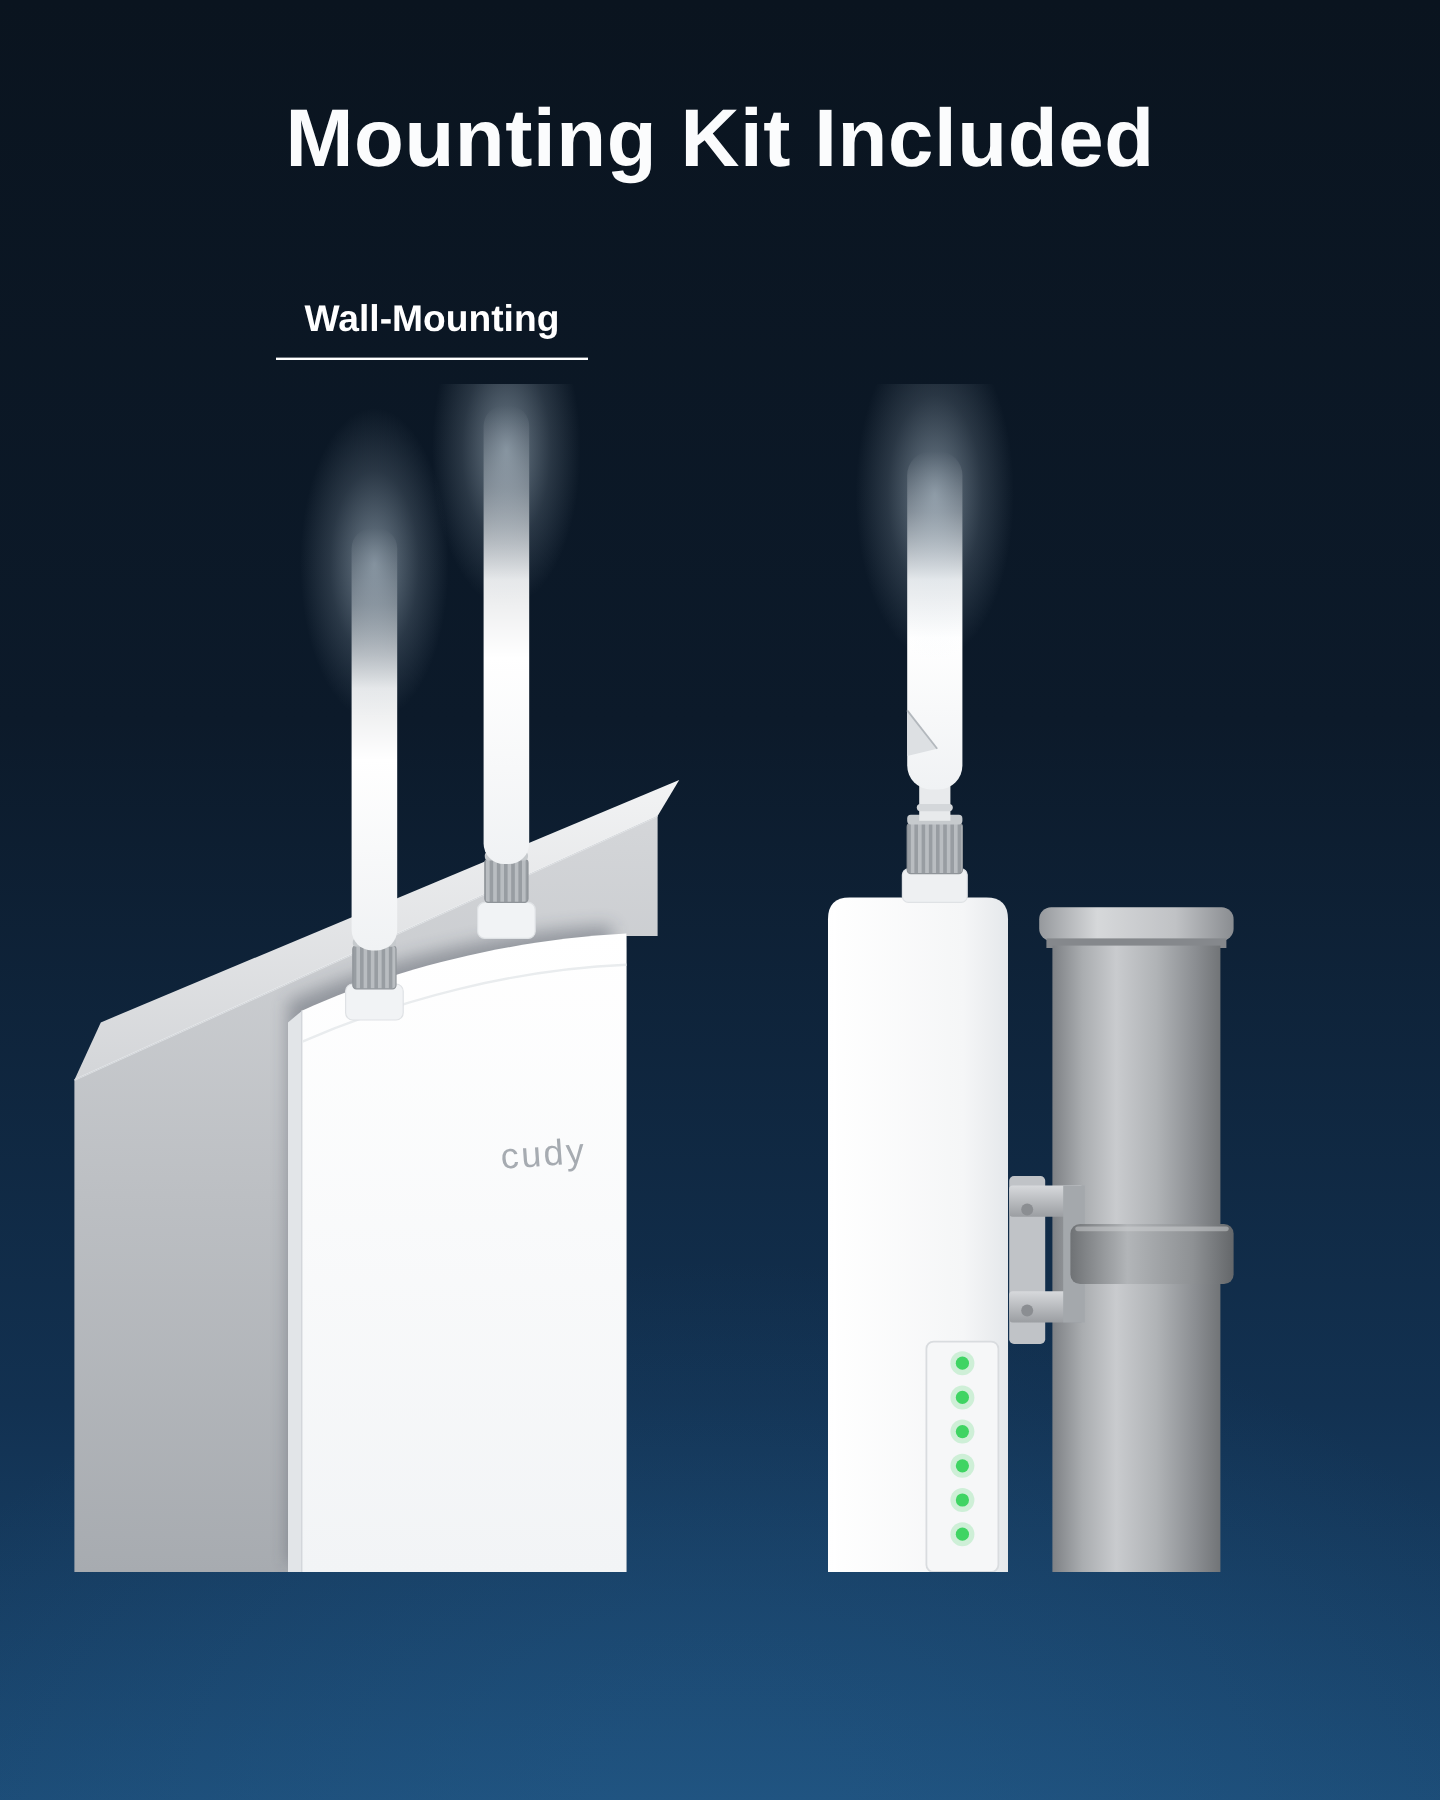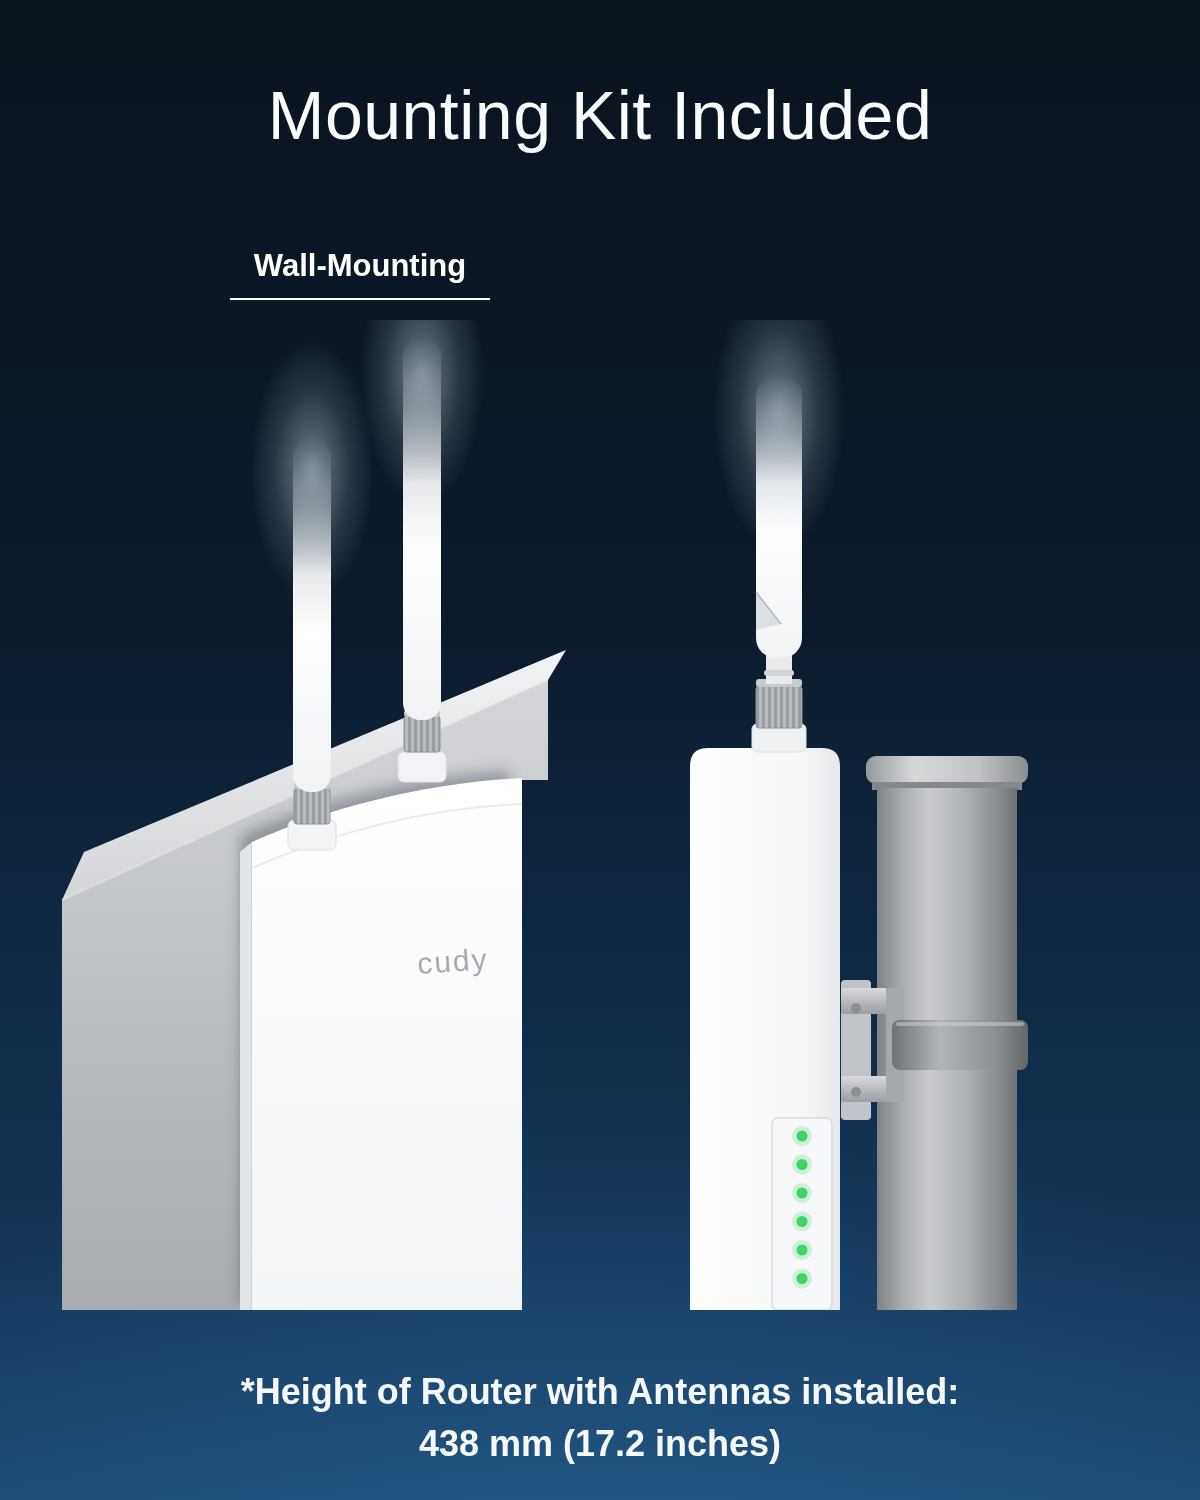--- a/index.html
+++ b/index.html
@@ -14,21 +14,21 @@
       radial-gradient(120% 80% at 50% 118%, rgba(43,106,158,0.50), rgba(43,106,158,0) 60%),
       linear-gradient(180deg, #0a141f 0%, #0c1a2a 40%, #123151 78%, #1b4a74 100%);
   }
   .page-title {
     position: absolute;
     top: 76px;
     left: 0;
     width: 100%;
     text-align: center;
     font-size: 68px;
-    font-weight: normal;
+    font-weight: bold;
     letter-spacing: 0.5px;
     color: #fbfcfd;
   }
   .col-label {
     position: absolute;
     top: 248px;
     text-align: center;
     font-size: 31px;
     font-weight: bold;
     color: #ffffff;
@@ -220,18 +220,14 @@
         <rect x="766" y="330" width="26" height="34" fill="#e8eaec"></rect>
         <rect x="764" y="350" width="30" height="6" rx="3" fill="#d4d7da"></rect>
         <rect x="756" y="56" width="46" height="282" rx="20" fill="url(#antFade)"></rect>
         <polygon points="756,272 756,310 781,304" fill="#dde0e3"></polygon>
         <line x1="756" y1="272" x2="781" y2="304" stroke="#b3b8bd" stroke-width="1.5"></line>
         <ellipse cx="779" cy="92" rx="66" ry="138" fill="url(#glow)"></ellipse>
       </g>
     </g>
   </svg>
 
-  <div class="footnote">
-    <div>*Height of Router with Antennas installed:</div>
-    <div>438 mm (17.2 inches)</div>
-  </div>
 
 </div>
 
 </body></html>

